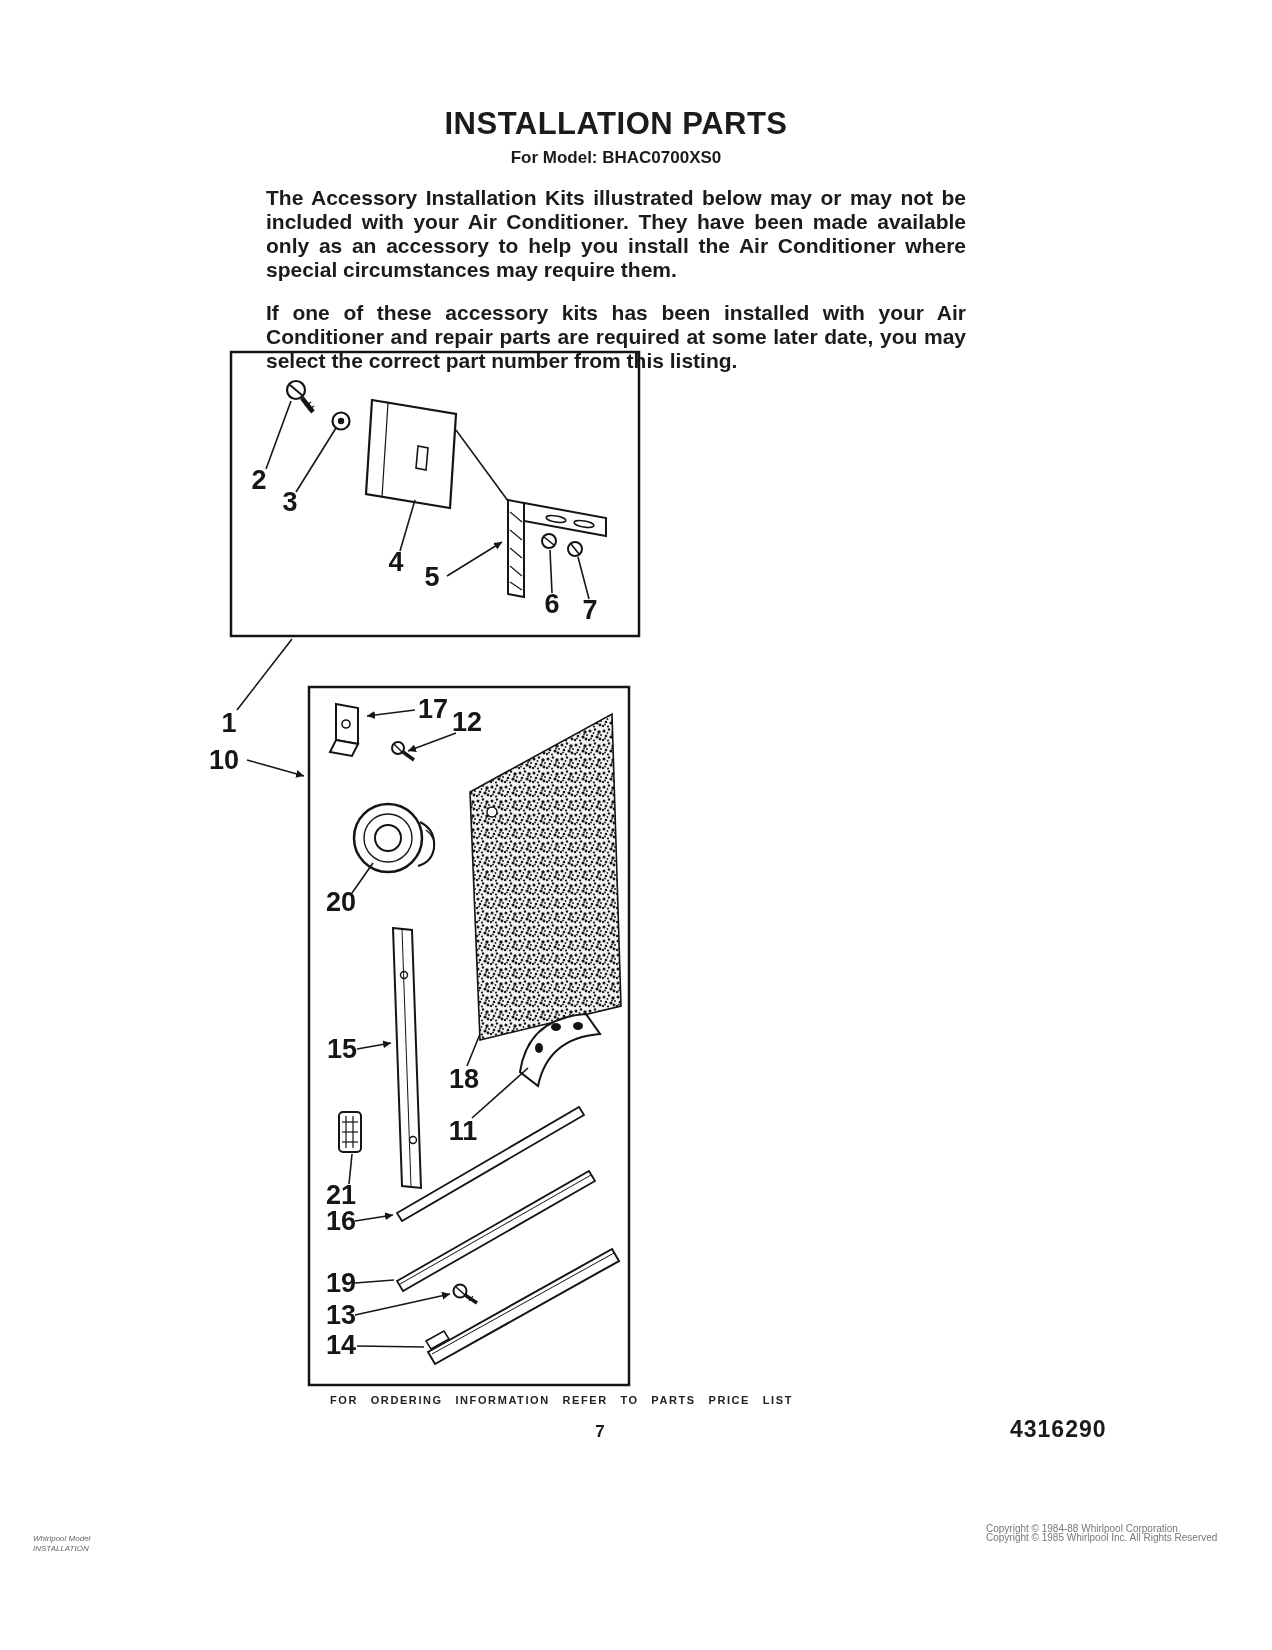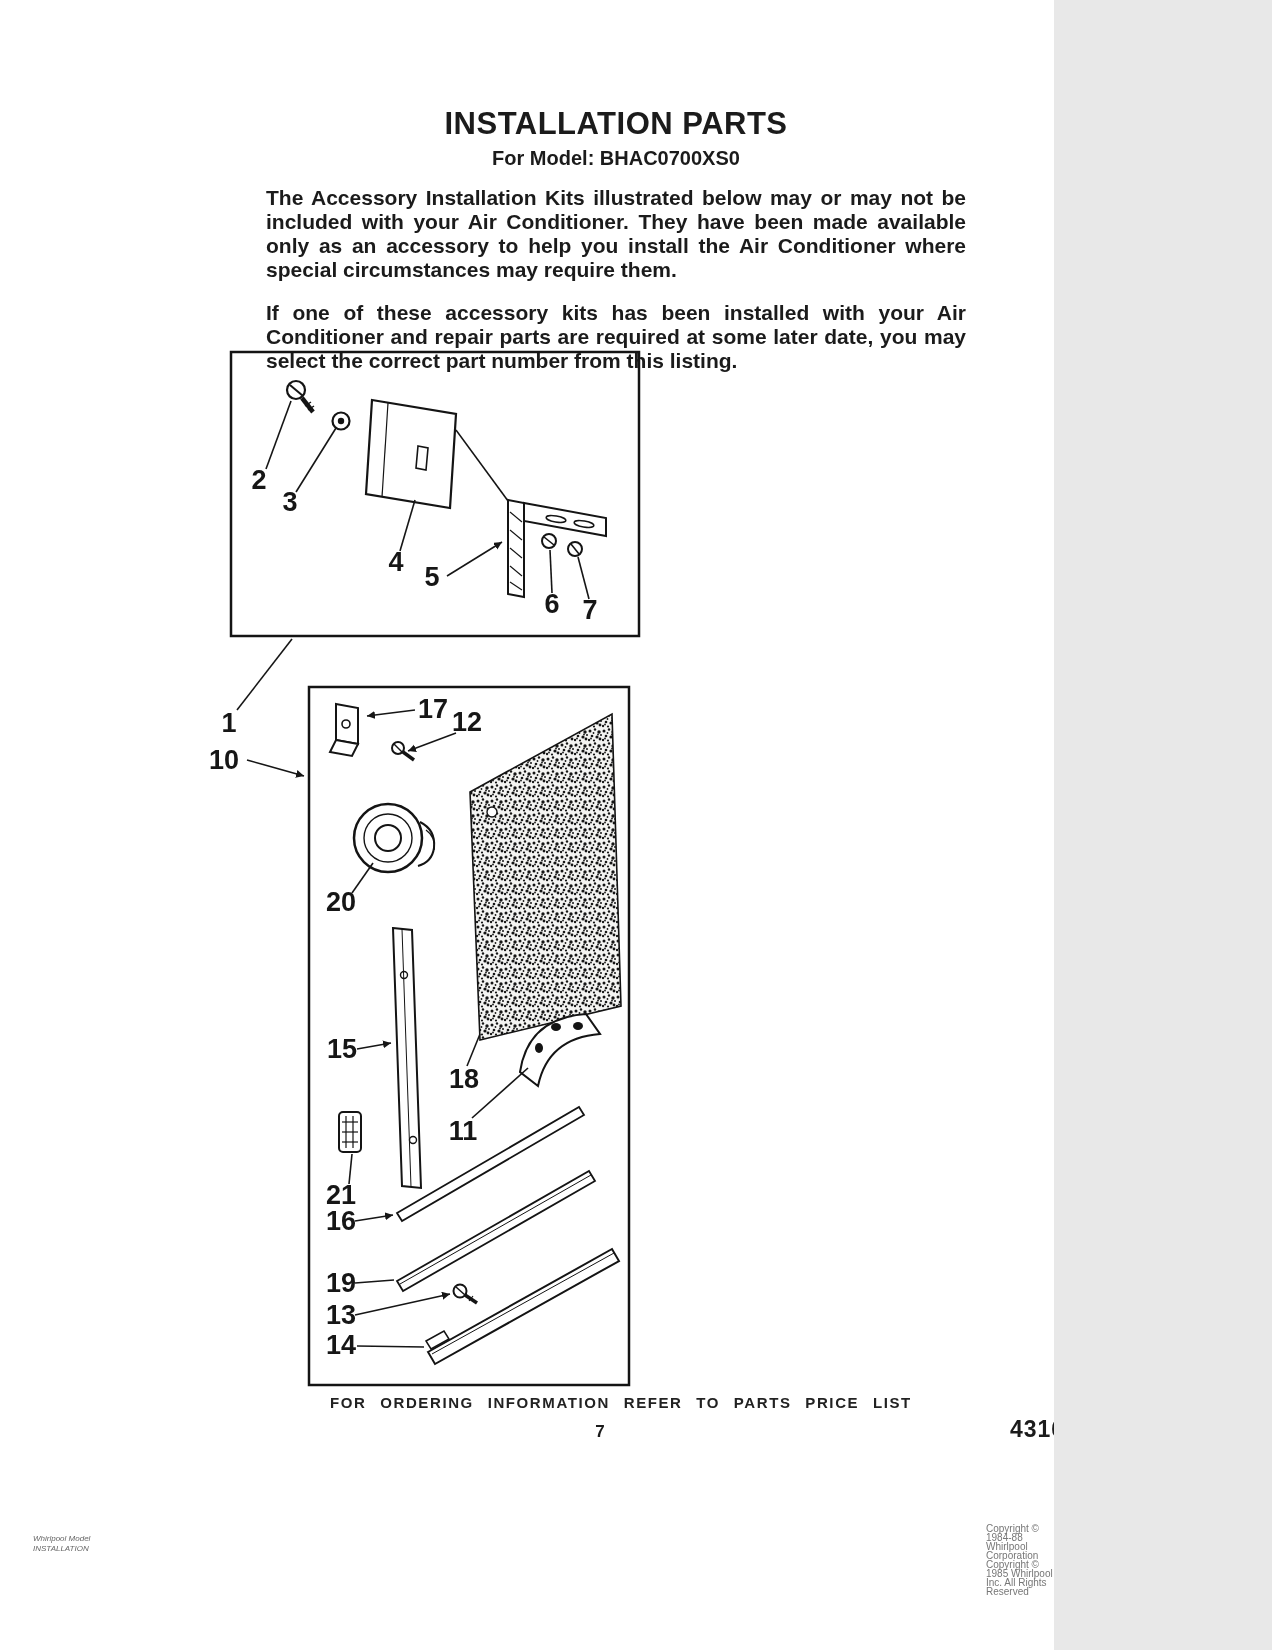--- a/index.html
+++ b/index.html
@@ -1,51 +1,51 @@
 <!DOCTYPE html>
 <html><head>
 <meta charset="utf-8">
 <style>
   html,body { margin:0; padding:0; background:#e8e8e8; }
   .page {
     position:relative;
-    width:1054px; height:1650px;
+    width:1272px; height:1650px;
     background:#ffffff;
     font-family:"Liberation Sans", sans-serif;
     color:#1b1b1b;
     overflow:hidden;
   }
   .text-col {
     position:absolute; left:266px; top:106px; width:700px;
   }
   .title {
     text-align:center;
     font-size:31px; font-weight:bold; letter-spacing:0.5px;
     line-height:36px;
   }
   .subtitle {
     text-align:center;
-    font-size:20px; font-weight:bold;
+    font-size:17px; font-weight:bold;
     margin-top:6px; line-height:20px;
   }
   .para {
     font-size:21px; font-weight:bold; line-height:24px;
     text-align:justify;
     margin-top:18px;
   }
   .para + .para { margin-top:19px; }
   svg.diagram { position:absolute; left:0; top:0; }
   .callout {
     font-family:"Liberation Sans", sans-serif;
     font-weight:bold; font-size:27px; fill:#161616;
     text-anchor:middle;
   }
   .ordering-note {
     position:absolute; left:330px; top:1394px;
-    font-size:15px; font-weight:bold;
+    font-size:11px; font-weight:bold;
     letter-spacing:1.6px; word-spacing:8px;
     color:#222;
   }
   .page-number {
     position:absolute; left:560px; top:1422px; width:80px;
     text-align:center; font-size:17px; font-weight:bold;
   }
   .doc-number {
     position:absolute; left:1010px; top:1416px;
     font-size:23px; font-weight:bold; letter-spacing:1px;

